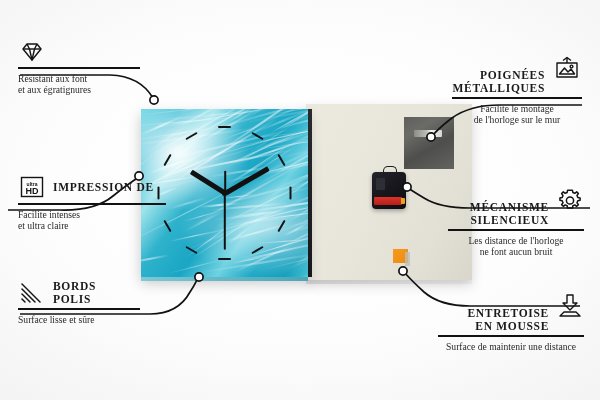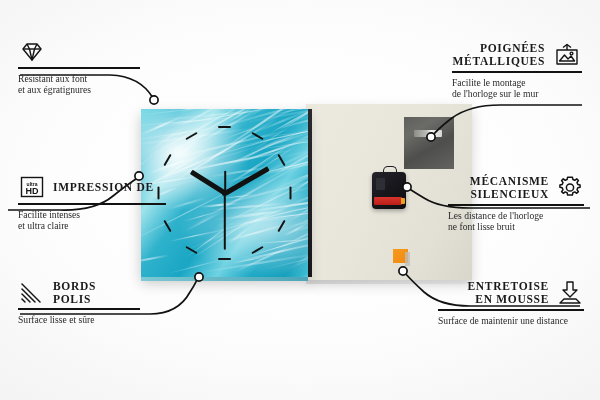--- a/index.html
+++ b/index.html
@@ -227,35 +227,35 @@
   }
   .feature .title {
     font-family: "Liberation Serif", serif;
     font-weight: bold;
     font-size: 11.5px;
     line-height: 12.6px;
     letter-spacing: 0.7px;
     color: #1a1a1a;
     text-transform: uppercase;
   }
-  .feature.right .title { text-align: right; }
+  .feature.right .title { text-align: right; margin-top: 27px; }
   .feature .rule {
     margin-top: 3px;
     height: 1.6px;
     background: #121212;
     width: 100%;
   }
   .feature .desc {
     margin-top: 4px;
     font-family: "Liberation Serif", serif;
     font-size: 9.6px;
     line-height: 11.4px;
     color: #2a2a2a;
   }
-  .feature.right .desc { text-align: left; }
+  .feature.right .desc { text-align: center; }
 
   .icon { flex: 0 0 auto; display: block; }
 </style>
 </head>
 <body>
 
 <div id="stage">
 
   <div class="product" id="panel-back"></div>
 
@@ -506,21 +506,21 @@
     <div class="head">
       <div class="title"><span>MÉCANISME</span><br><span>SILENCIEUX</span></div>
       <svg class="icon" width="28" height="27" viewBox="0 0 28 27">
         <g fill="none" stroke="#141414" stroke-width="1.5" stroke-linejoin="round">
           <path d="M14,3.2 l2.4,0 0.5,2.3 1.9,0.8 1.9,-1.4 1.7,1.7 -1.4,1.9 0.8,1.9 2.3,0.5 0,2.4 -2.3,0.5 -0.8,1.9 1.4,1.9 -1.7,1.7 -1.9,-1.4 -1.9,0.8 -0.5,2.3 -2.4,0 -2.4,0 -0.5,-2.3 -1.9,-0.8 -1.9,1.4 -1.7,-1.7 1.4,-1.9 -0.8,-1.9 -2.3,-0.5 0,-2.4 2.3,-0.5 0.8,-1.9 -1.4,-1.9 1.7,-1.7 1.9,1.4 1.9,-0.8 0.5,-2.3 z"></path>
           <circle cx="14" cy="13.5" r="3.6"></circle>
         </g>
       </svg>
     </div>
     <div class="rule"></div>
-    <div class="desc"><span>Les distance de l'horloge</span><br><span>ne font lisse bruit</span></div>
+    <div class="desc"><span>Les distance de l'horloge</span><br><span>ne font aucun bruit</span></div>
   </div>
 
   <div class="feature right" style="left:438px; top:280px; width:146px;">
     <div class="head">
       <div class="title"><span>ENTRETOISE</span><br><span>EN MOUSSE</span></div>
       <svg class="icon" width="28" height="26" viewBox="0 0 28 26">
         <g fill="none" stroke="#141414" stroke-width="1.4" stroke-linejoin="round">
           <path d="M11,2 L17,2 L17,10 L21,10 L14,17 L7,10 L11,10 Z"></path>
           <path d="M8,19 L20,19 L24,23 L4,23 Z"></path>
         </g>

